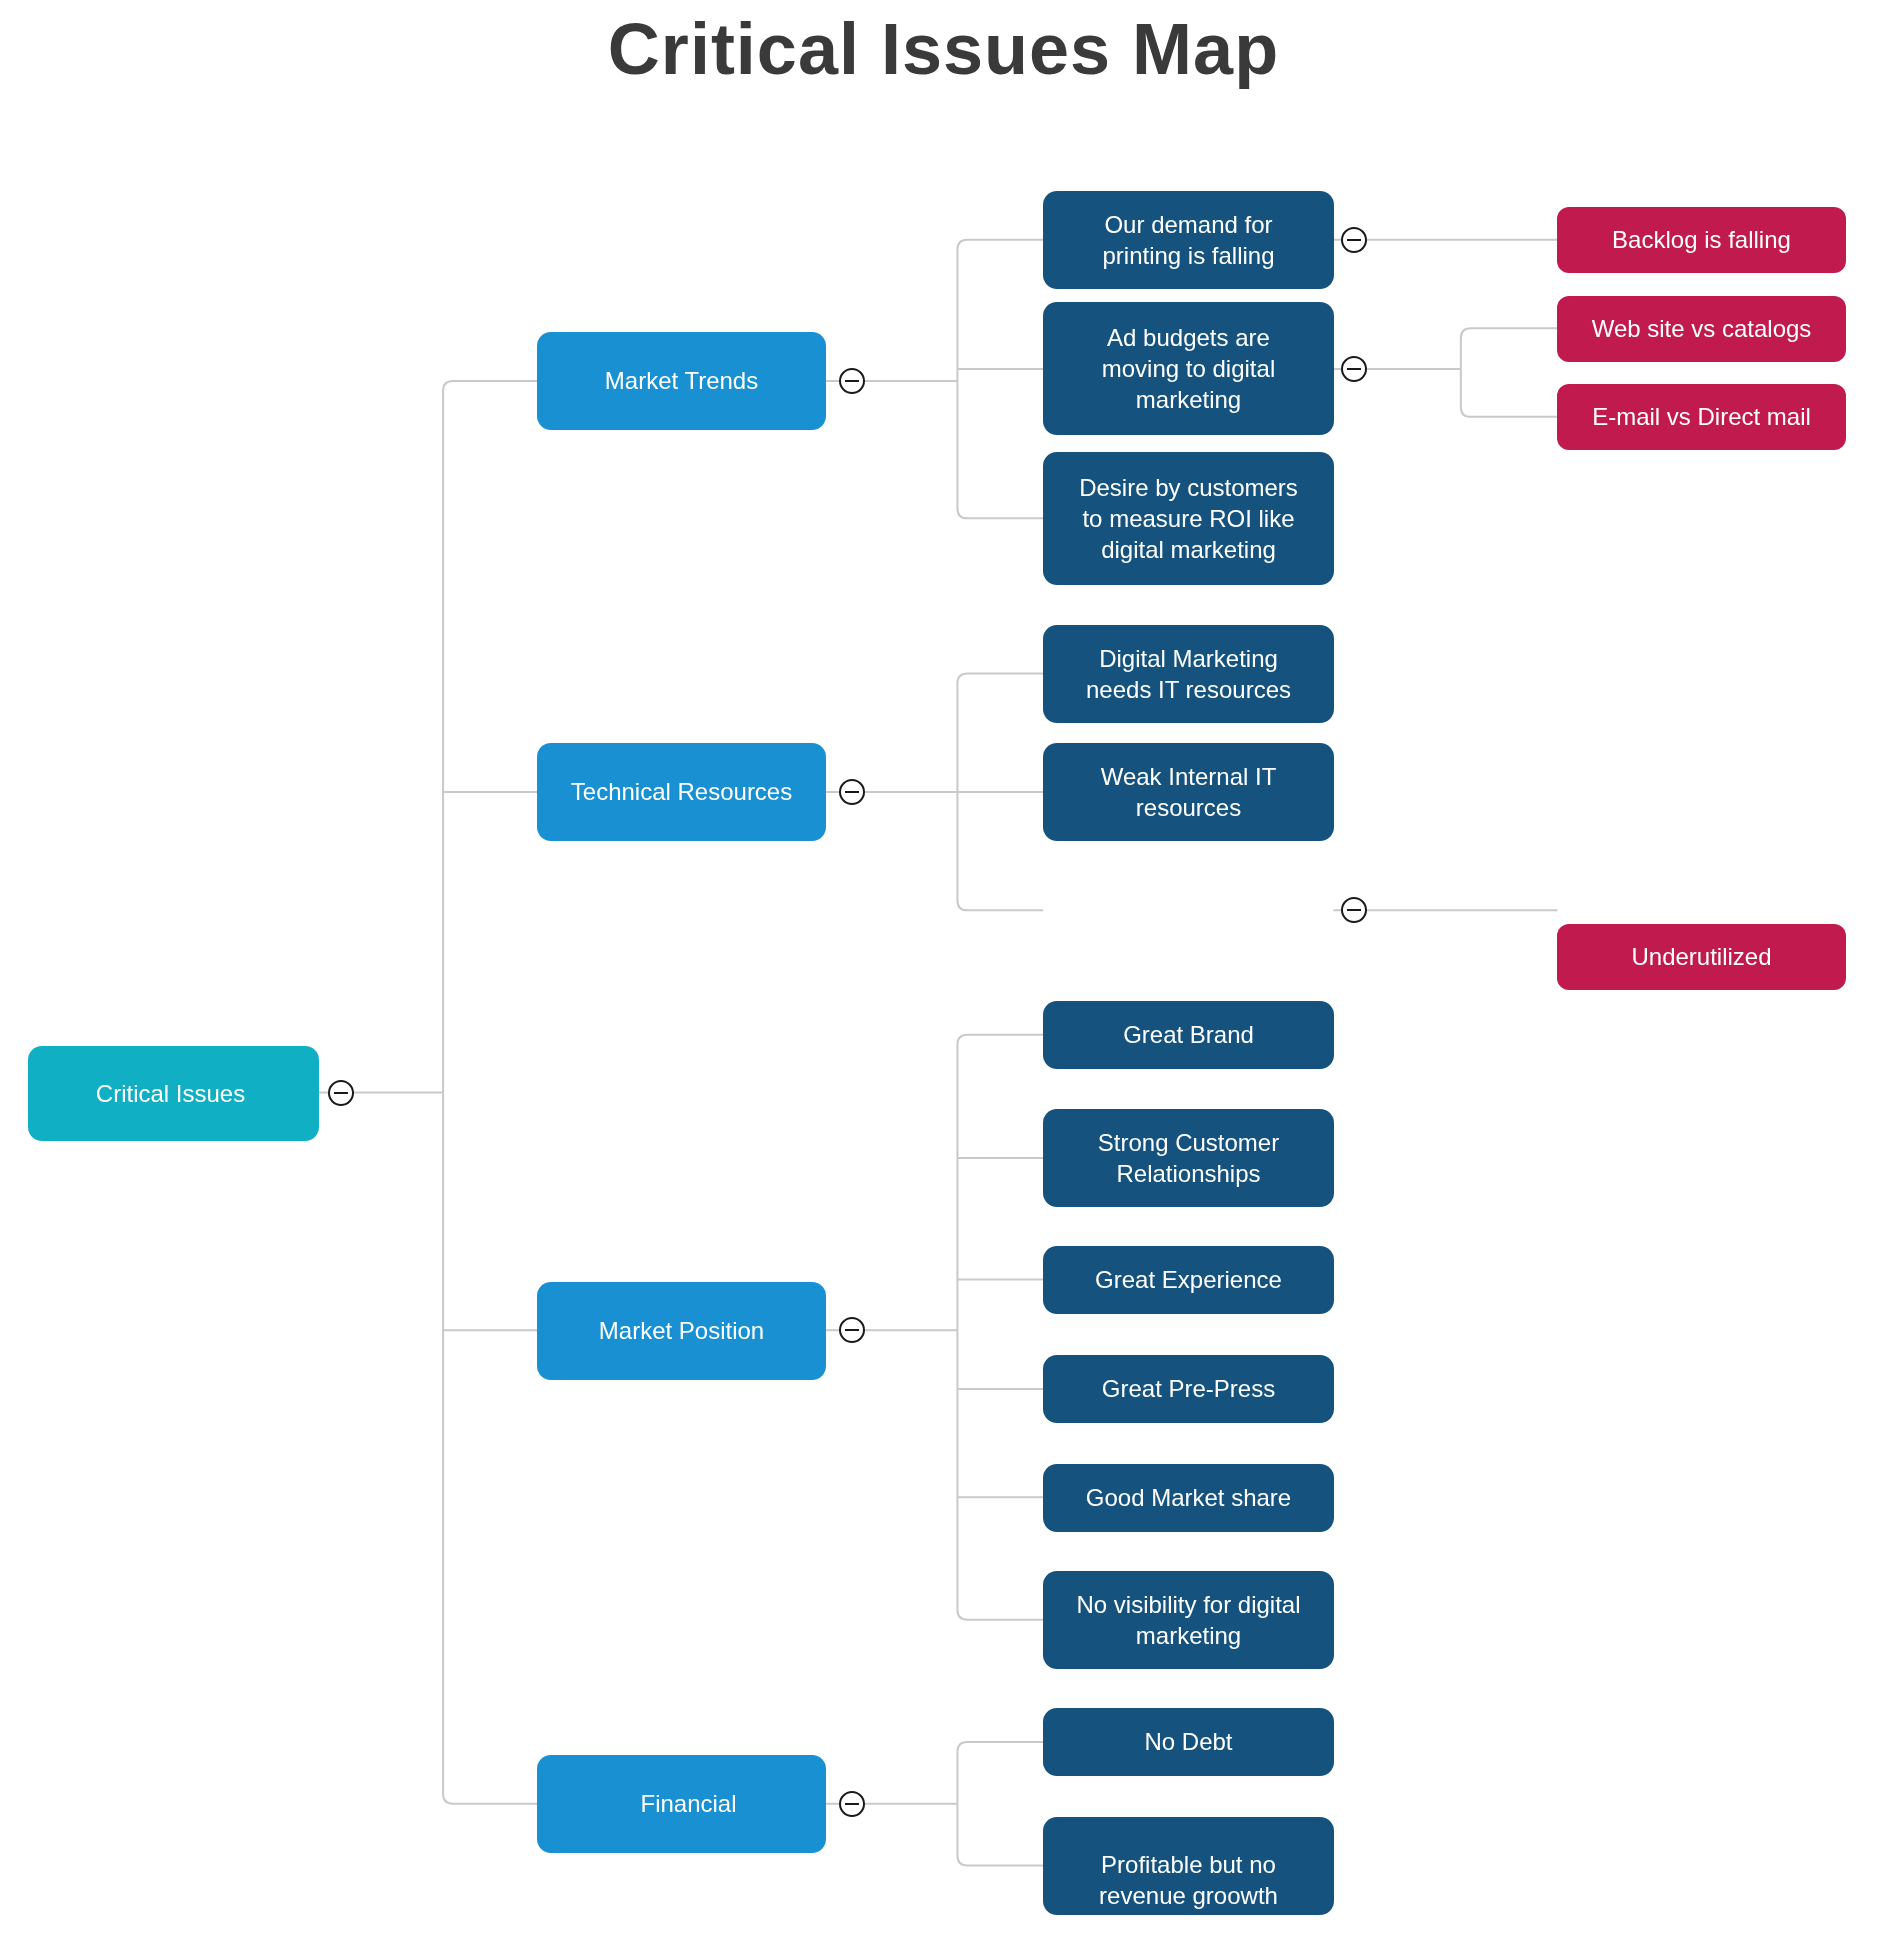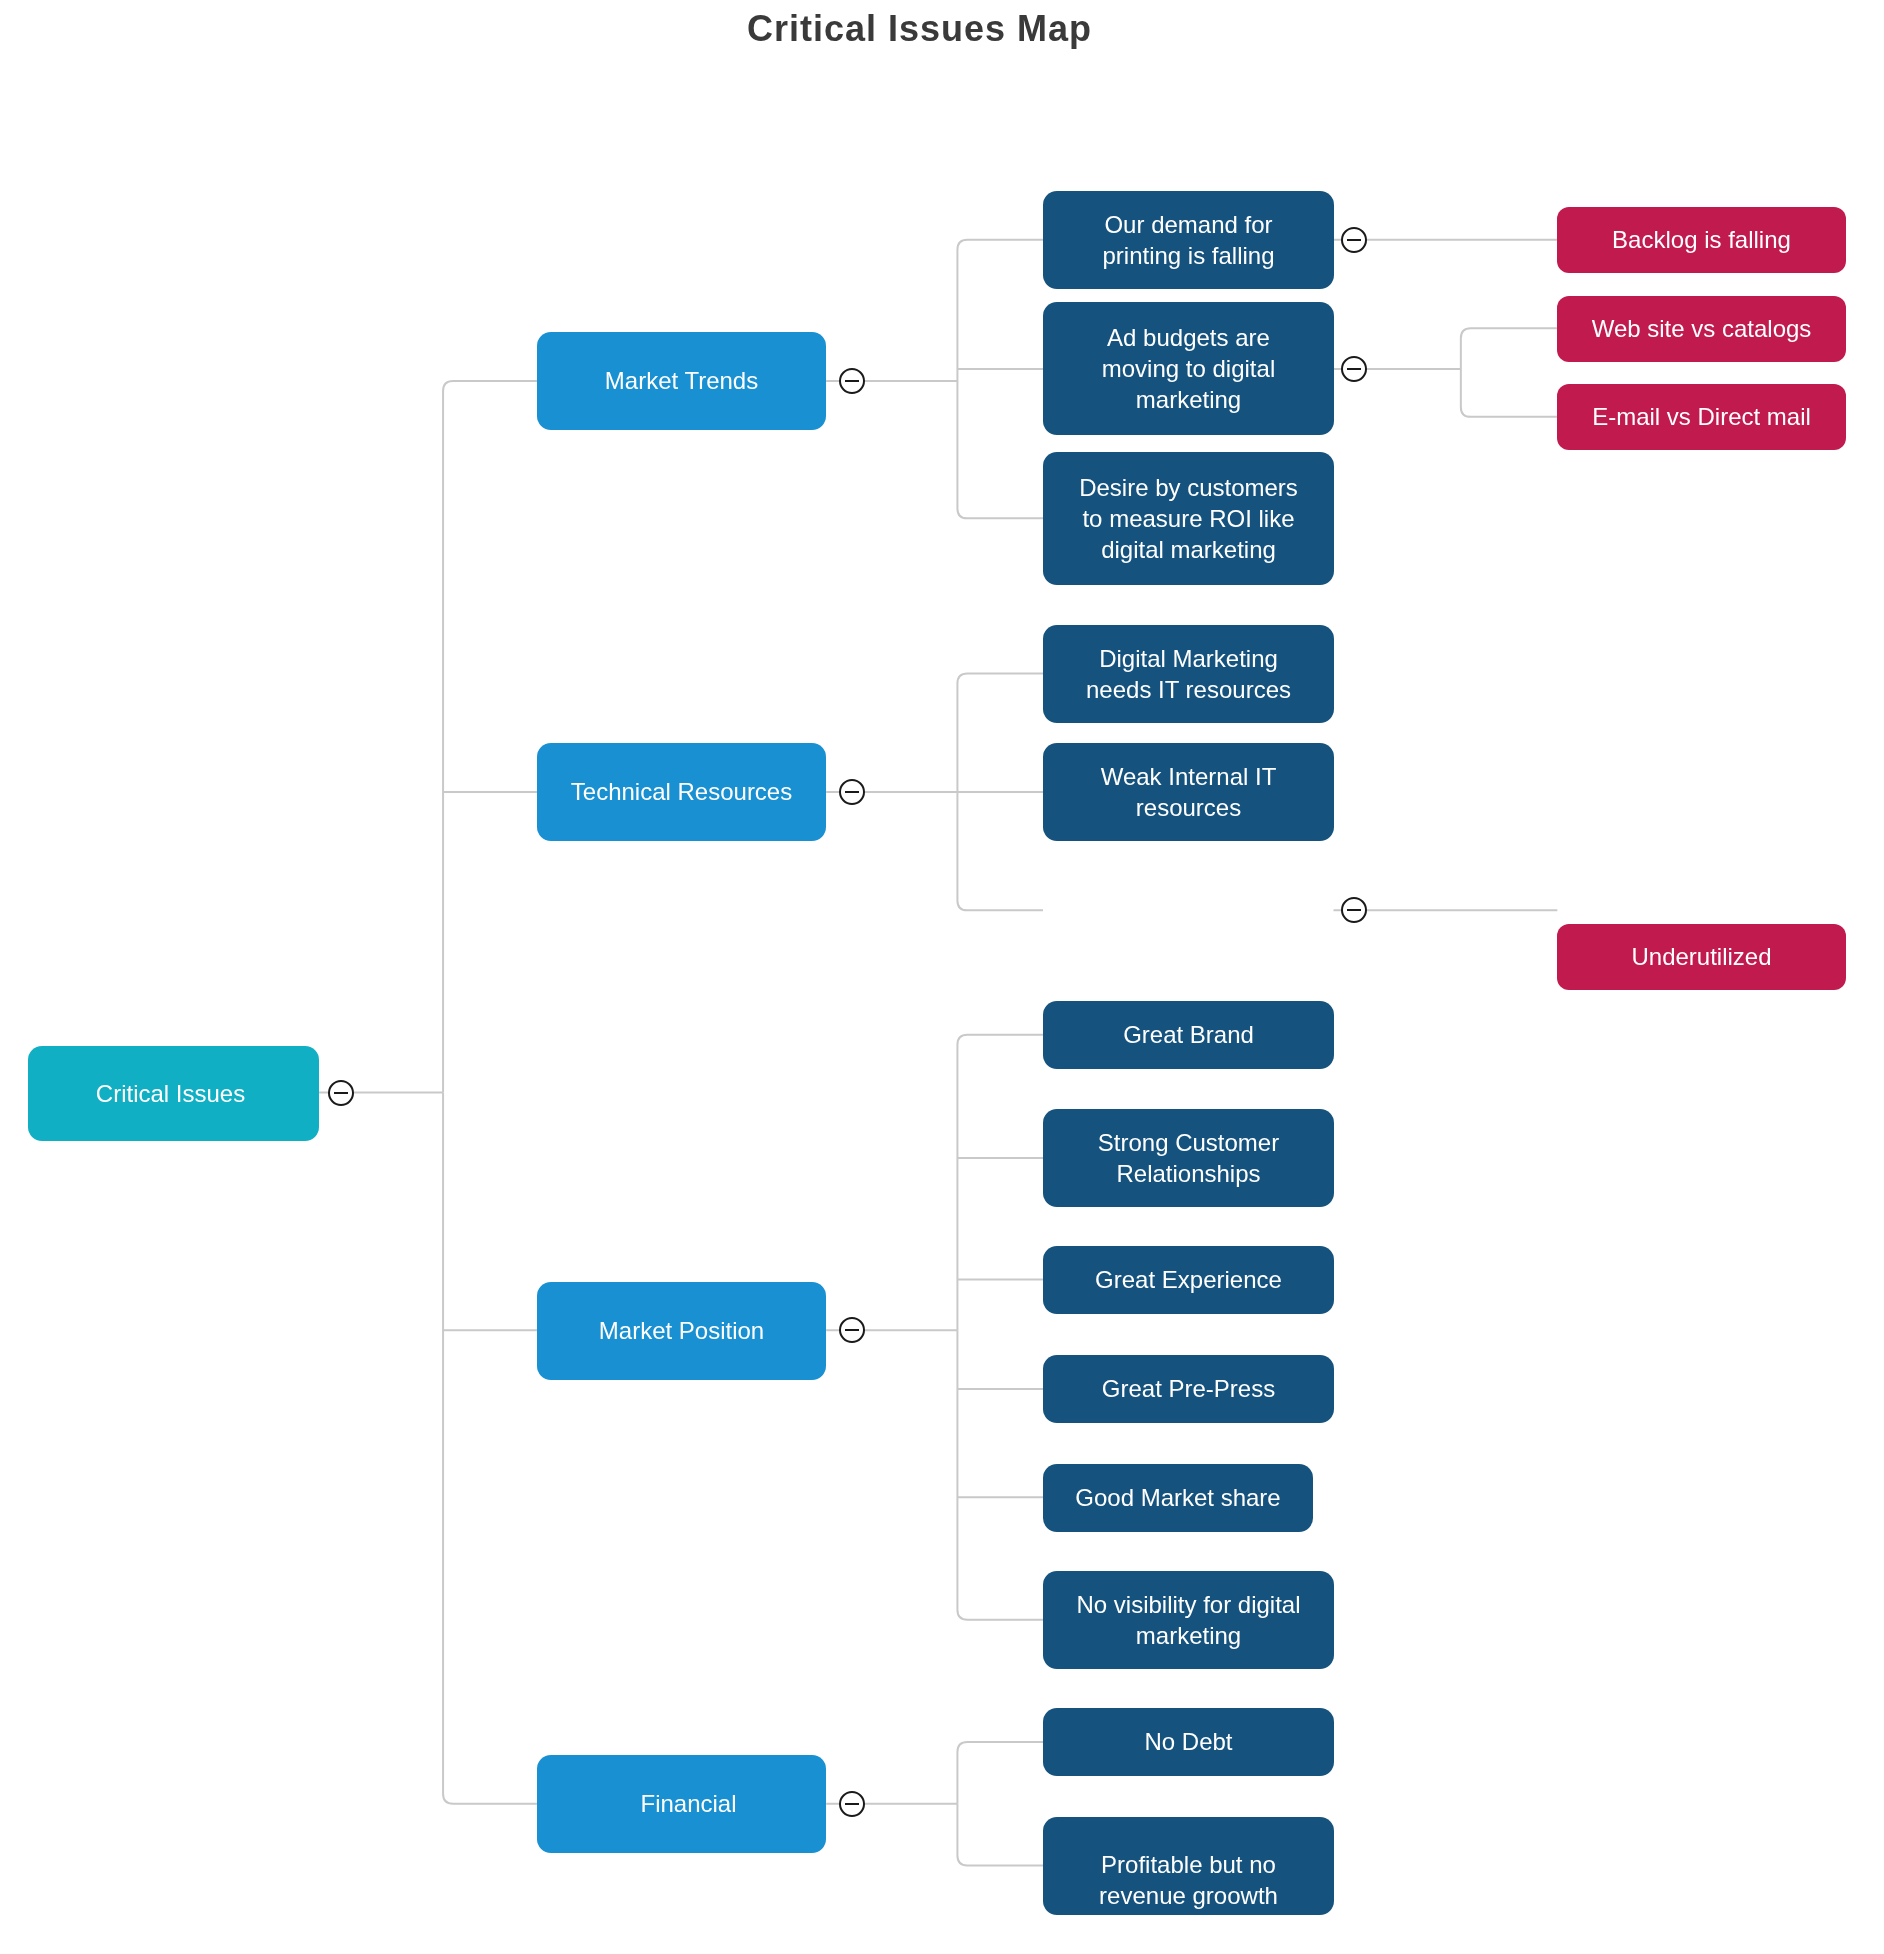--- a/index.html
+++ b/index.html
@@ -11,24 +11,25 @@
     font-family: "Liberation Sans", sans-serif;
     overflow: hidden;
   }
   .title {
     position: absolute;
     top: 8px;
     left: 0;
     width: 1839px;
     margin: 0;
     text-align: center;
-    font-size: 36px;
+    font-size: 72px;
     font-weight: 700;
     letter-spacing: 1px;
     color: var(--title-color, #3a3a3a);
+    padding-left: 24px;
   }
   .wires {
     position: absolute;
     top: 0; left: 0;
     width: 1885px;
     height: 1954px;
   }
   .wires path {
     fill: none;
     stroke: var(--connector-color, #c9c9c9);
@@ -155,21 +156,21 @@
   </div>
   <div class="node l2" style="left:1043px; top:1109px; width:291px; height:98px;">
     <span>Strong Customer Relationships</span>
   </div>
   <div class="node l2" style="left:1043px; top:1246px; width:291px; height:68px;">
     <span>Great Experience</span>
   </div>
   <div class="node l2" style="left:1043px; top:1355px; width:291px; height:68px;">
     <span>Great Pre-Press</span>
   </div>
-  <div class="node l2" style="left:1043px; top:1464px; width:270px; height:68px;">
+  <div class="node l2" style="left:1043px; top:1464px; width:291px; height:68px;">
     <span>Good Market share</span>
   </div>
   <div class="node l2" style="left:1043px; top:1571px; width:291px; height:98px;">
     <span>No visibility for digital marketing</span>
   </div>
 
   <div class="node l2" style="left:1043px; top:1708px; width:291px; height:68px;">
     <span>No Debt</span>
   </div>
   <div class="node l2" style="left:1043px; top:1817px; width:291px; height:98px;align-items:flex-end;">

